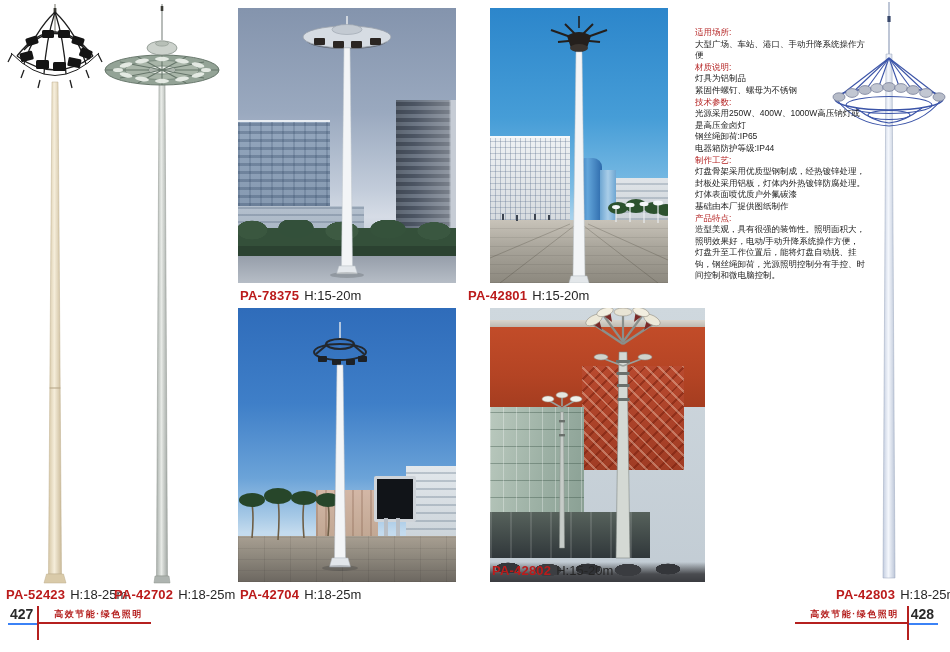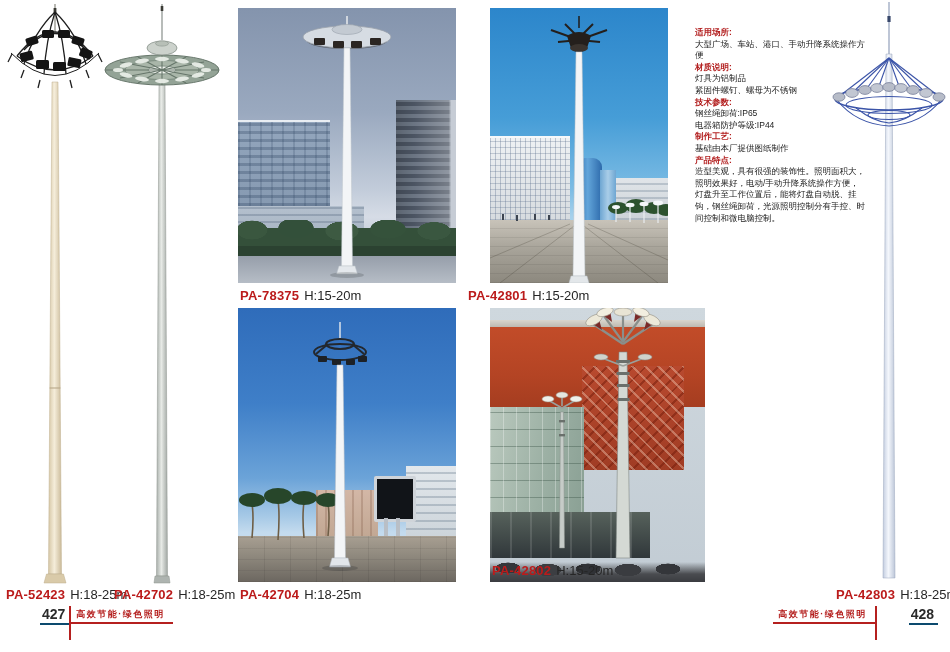--- a/index.html
+++ b/index.html
@@ -8,32 +8,32 @@
   .abs{position:absolute;}
 
   
   .prod-label{position:absolute;white-space:nowrap;font-size:13px;}
   .prod-id{color:#bb1b1b;font-weight:bold;letter-spacing:0.2px;}
   .prod-h{color:#262626;margin-left:5px;}
 
   
   #specs{position:absolute;left:695px;top:27px;width:172px;font-size:8.5px;
          line-height:11.6px;color:#1c1c1c;}
-  .spec-head{color:#b31f1f;font-weight:bold;}
+  .spec-head{color:#b31f1f;font-weight:normal;}
   .spec-line{color:#1c1c1c;}
 
   
   .footer{position:absolute;top:606px;display:flex;align-items:flex-start;}
   #footer-left{left:8px;}
   #footer-right{right:12px;}
   .page-num{font-size:14px;font-weight:bold;color:#2a2a2a;
-            border-bottom:2px solid #0c4a6e;padding:0 4px 1px 2px;line-height:16px;margin-left:32px;}
+            border-bottom:2px solid #3b82f6;padding:0 4px 1px 2px;line-height:16px;}
   .foot-bar{width:2px;height:34px;background:#b5201f;}
   .slogan{font-size:9px;font-weight:bold;color:#b5201f;letter-spacing:1.5px;
-          border-bottom:2px solid #b5201f;padding:3px 8px 3px 5px;line-height:10px;}
+          border-bottom:2px solid #b5201f;padding:3px 8px 3px 15px;line-height:10px;}
 
   
   .photo{position:absolute;overflow:hidden;background:#cfd8e2;}
   #photo1{left:238px;top:8px;width:218px;height:275px;}
   #photo2{left:238px;top:308px;width:218px;height:274px;}
   #photo3{left:490px;top:8px;width:178px;height:275px;}
   #photo4{left:490px;top:308px;width:215px;height:274px;}
   .layer{position:absolute;}
   .svg-overlay{position:absolute;left:0;top:0;}
 
@@ -451,23 +451,25 @@
     <span class="prod-id">PA-42802</span><span class="prod-h">H:15-20m</span>
   </div>
 
   <div id="specs">
     <div class="spec-head">适用场所:</div>
     <div class="spec-line">大型广场、车站、港口、手动升降系统操作方便</div>
     <div class="spec-head">材质说明:</div>
     <div class="spec-line">灯具为铝制品</div>
     <div class="spec-line">紧固件螺钉、螺母为不锈钢</div>
     <div class="spec-head">技术参数:</div>
+    <div class="spec-line">光源采用250W、400W、1000W高压钠灯或是高压金卤灯</div>
     <div class="spec-line">钢丝绳卸荷:IP65</div>
     <div class="spec-line">电器箱防护等级:IP44</div>
     <div class="spec-head">制作工艺:</div>
+    <div class="spec-line">灯盘骨架采用优质型钢制成，经热镀锌处理，封板处采用铝板，灯体内外热镀锌防腐处理。灯体表面喷优质户外氟碳漆</div>
     <div class="spec-line">基础由本厂提供图纸制作</div>
     <div class="spec-head">产品特点:</div>
     <div class="spec-line">造型美观，具有很强的装饰性。照明面积大，照明效果好，电动/手动升降系统操作方便，灯盘升至工作位置后，能将灯盘自动脱、挂钩，钢丝绳卸荷，光源照明控制分有手控、时间控制和微电脑控制。</div>
   </div>
 
   <div class="prod-label" style="left:6px;top:587px">
     <span class="prod-id">PA-52423</span><span class="prod-h">H:18-25m</span>
   </div>
   <div class="prod-label" style="left:114px;top:587px">
     <span class="prod-id">PA-42702</span><span class="prod-h">H:18-25m</span>

